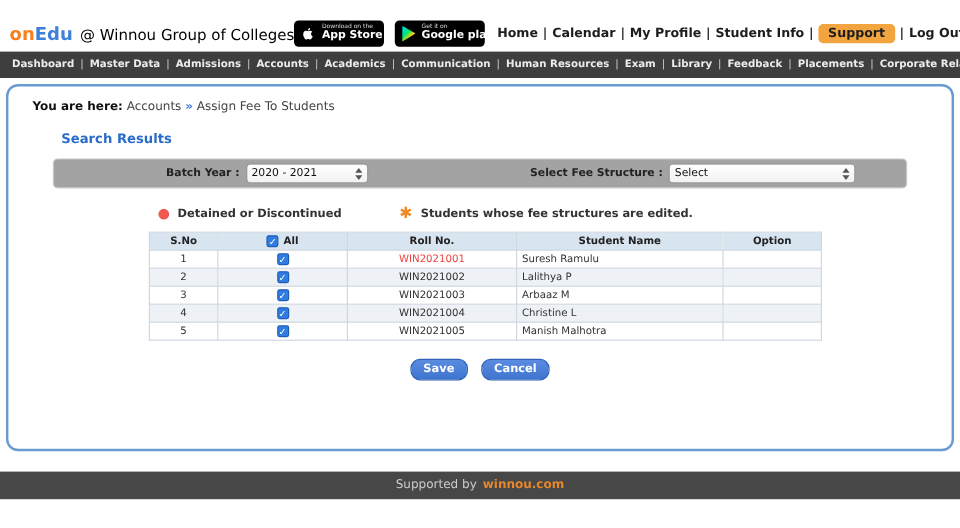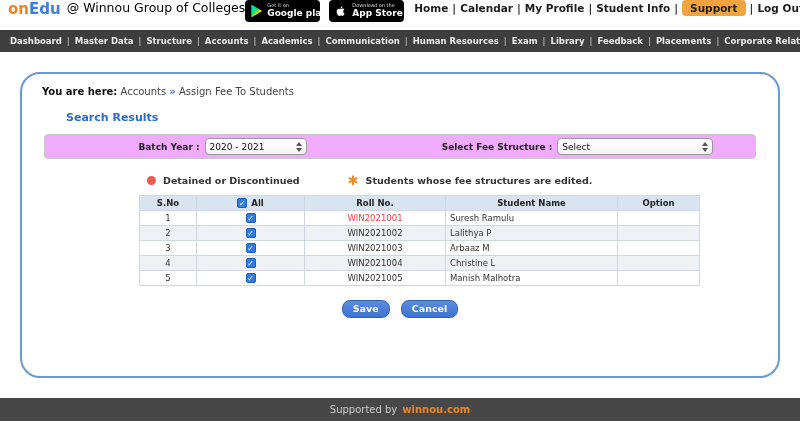--- a/index.html
+++ b/index.html
@@ -1,20 +1,20 @@
 <!DOCTYPE html>
 <html><head>
 <meta charset="utf-8">
 <style>
   * { margin:0; padding:0; box-sizing:border-box; }
   html,body { width:800px; height:440px; overflow:hidden; background:#fff;
     font-family:"DejaVu Sans","Liberation Sans",sans-serif; }
 
   
-  .header { height:30px; display:flex; align-items:flex-start; padding:0 8px; background:#fff; }
+  .header { height:30px; display:flex; align-items:center; padding:0 8px; background:#fff;margin-top:13px; }
   .logo { font-size:15px; font-weight:bold; cursor:pointer; white-space:nowrap; }
   .logo .on { color:#f5821f; }
   .logo .edu { color:#3d7fd9; }
   .app-title { font-size:12.5px; color:#000000; margin-left:6px; white-space:nowrap; }
   .badges { display:flex; gap:9px; margin-left:auto; }
   .store-badge { width:75px; height:22px; background:#000; border-radius:4px; color:#fff;
     display:flex; align-items:center; padding:2px 6px; gap:5px; cursor:pointer; }
   .store-badge .txt { display:flex; flex-direction:column; line-height:1.1; }
   .store-badge .tagline { font-size:5px; color:#ddd; }
   .store-badge .name { font-size:9px; font-weight:bold; white-space:nowrap; }
@@ -27,29 +27,29 @@
   .hlink:not(:last-child)::after { content:"|"; font-weight:bold; color:#333; margin:0 4px; }
   .hlink.support-pill > span { background:#f2a53f; border-radius:4px; padding:2px 8px; display:inline-block; }
 
   
   .navbar { height:22px; background:#3e3e3e; display:flex; align-items:center;
     padding:0 10px; color:#ececec; font-size:8.5px; font-weight:bold; }
   .nav-item { cursor:pointer; white-space:nowrap; }
   .nav-item::after { content:"|"; color:#cfcfcf; margin:0 5px; font-weight:normal; }
 
   
-  .content-box { margin:20px; height:306px; background:#fff;
-    border:2px solid #699bd0; border-radius:20px; position:relative; }
+  .content-box { margin:5px; height:306px; background:#fff;
+    border:2px solid #699bd0; border-radius:10px; position:relative; }
   .breadcrumb { padding:12px 0 0 20px; font-size:10px; color:#444; }
   .breadcrumb .bc-prefix { font-weight:bold; color:#111; }
   .breadcrumb .bc-sep { color:#3d7fd9; font-weight:bold; }
   .breadcrumb .bc-link { cursor:pointer; }
   .section-heading { margin:14px 0 0 44px; font-size:11px; font-weight:bold; color:#2a6cc9; }
 
-  .filter-bar { margin:10px auto 0; width:712px; height:25px; background:#f0abfc;
+  .filter-bar { margin:10px auto 0; width:712px; height:25px; background:#a3a3a3;
     border:1px solid #c9c9c9; border-radius:4px; display:flex; align-items:center; }
   .filter-group { flex:1; display:flex; align-items:center; justify-content:center; gap:5px; }
   .filter-label { font-size:9px; font-weight:bold; color:#222; white-space:nowrap; }
   .select-box { height:17px; background:linear-gradient(#ffffff,#f2f2f2); border:1px solid #9a9a9a;
     border-radius:4px; display:flex; align-items:center; justify-content:space-between;
     padding:0 4px; font-size:9px; color:#111; cursor:pointer; }
   .select-box.w-batch { width:102px; }
   .select-box.w-fee { width:156px; }
   .updown { display:flex; flex-direction:column; gap:2px; margin-left:6px; }
   .updown i { display:block; width:0; height:0; border-left:3px solid transparent; border-right:3px solid transparent; }
@@ -87,52 +87,52 @@
 <body>
 
 <div class="header">
   <div class="logo">
     <span class="on">on</span><span class="edu">Edu</span>
   </div>
   <div class="app-title">@ Winnou Group of Colleges</div>
 
   <div class="badges">
     <div class="store-badge">
-      <span class="play-tri"></span>
-      <span class="txt">
-        <span class="tagline">Get it on</span>
-        <span class="name">Google play</span>
-      </span>
-    </div>
-    <div class="store-badge">
       <svg class="apple-svg" viewBox="0 0 24 24" aria-hidden="true">
         <path d="M16.4 12.8c0-2.4 2-3.6 2.1-3.7-1.1-1.7-2.9-1.9-3.5-1.9-1.5-.2-2.9.9-3.7.9-.8 0-1.9-.9-3.2-.8-1.6 0-3.1 1-4 2.4-1.7 3-.4 7.4 1.2 9.8.8 1.2 1.8 2.5 3.1 2.4 1.2-.1 1.7-.8 3.2-.8s1.9.8 3.2.8c1.3 0 2.2-1.2 3-2.4.9-1.4 1.3-2.7 1.3-2.8-.1 0-2.6-1-2.7-3.9z"></path>
         <path d="M14 5.6c.7-.8 1.1-2 1-3.1-1 0-2.1.7-2.8 1.5-.6.7-1.2 1.9-1 3 1.1.1 2.2-.6 2.8-1.4z"></path>
       </svg>
       <span class="txt">
         <span class="tagline">Download on the</span>
         <span class="name">App Store</span>
       </span>
     </div>
+    <div class="store-badge">
+      <span class="play-tri"></span>
+      <span class="txt">
+        <span class="tagline">Get it on</span>
+        <span class="name">Google play</span>
+      </span>
+    </div>
   </div>
 
   <div class="hlinks">
     <span class="hlink">Home</span>
     <span class="hlink">Calendar</span>
     <span class="hlink">My Profile</span>
     <span class="hlink">Student Info</span>
     <span class="hlink support-pill"><span>Support</span></span>
     <span class="hlink">Log Out</span>
   </div>
 </div>
 
 <div class="navbar">
   <span class="nav-item">Dashboard</span>
   <span class="nav-item">Master Data</span>
-  <span class="nav-item">Structure</span>
+  <span class="nav-item">Admissions</span>
   <span class="nav-item">Accounts</span>
   <span class="nav-item">Academics</span>
   <span class="nav-item">Communication</span>
   <span class="nav-item">Human Resources</span>
   <span class="nav-item">Exam</span>
   <span class="nav-item">Library</span>
   <span class="nav-item">Feedback</span>
   <span class="nav-item">Placements</span>
   <span class="nav-item">Corporate Relations</span>
 

